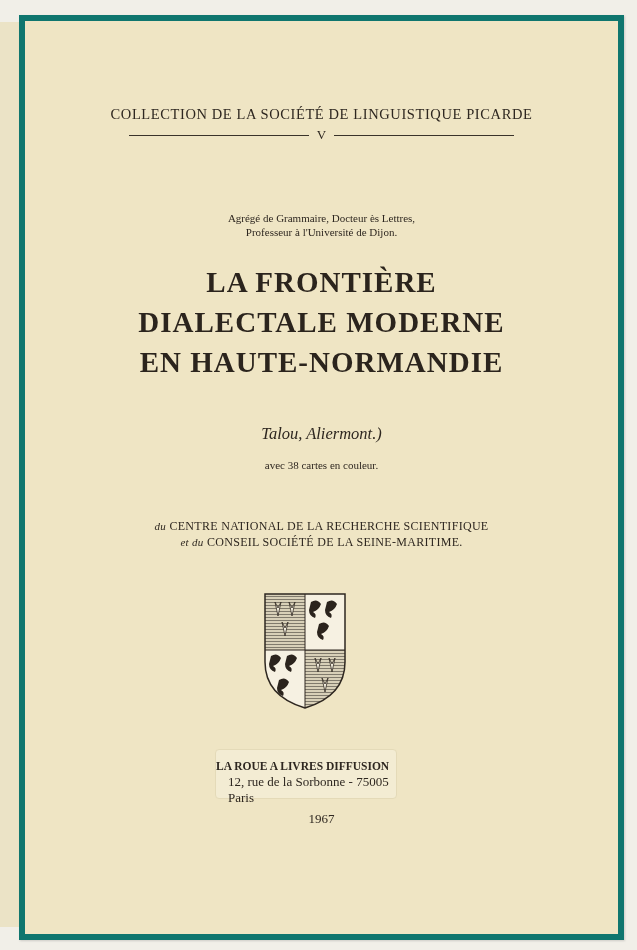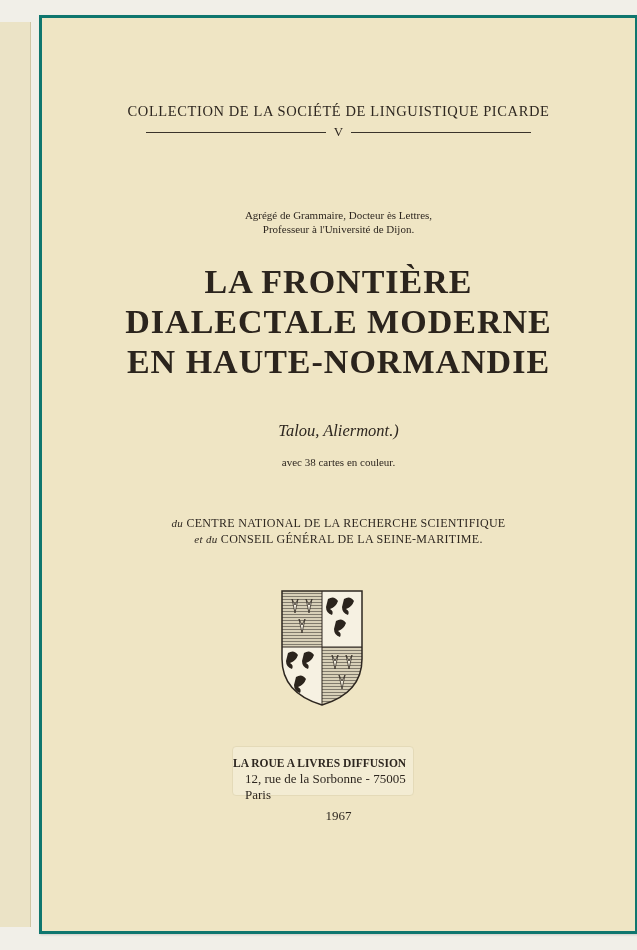--- a/index.html
+++ b/index.html
@@ -1,28 +1,28 @@
 <!DOCTYPE html>
 <html><head>
 <meta charset="utf-8">
 <style>
   html,body{margin:0;padding:0;}
   body{width:637px;height:950px;background:#f1efe8;position:relative;overflow:hidden;font-family:"DejaVu Serif","Liberation Serif",serif;color:#2e2720;}
   .backpage{position:absolute;left:0;top:22px;width:30px;height:905px;background:#ebe3c6;border-right:1px solid #cfc5a4;}
-  .cover{position:absolute;left:19px;top:15px;width:593px;height:913px;background:#efe5c4;border:3px solid #0f766e;box-shadow:1px 1px 2px rgba(0,0,0,0.15);margin-left:20px;}
+  .cover{position:absolute;left:19px;top:15px;width:593px;height:913px;background:#efe5c4;border:6px solid #0f766e;box-shadow:1px 1px 2px rgba(0,0,0,0.15);}
   .center{position:absolute;left:0;width:100%;text-align:center;}
   .series{top:85px;font-family:"Liberation Serif",serif;font-size:14.5px;letter-spacing:0.6px;}
   .rule-row{top:106px;display:flex;justify-content:center;align-items:center;gap:8px;}
   .rule{height:1px;background:#3a332a;width:180px;}
   .vol{font-family:"Liberation Serif",serif;font-size:13px;}
   .author{top:171px;font-family:"Liberation Serif",serif;font-size:16px;letter-spacing:1px;}
   .cred{font-family:"Liberation Serif",serif;font-size:11px;}
   .cred1{top:191px;}
   .cred2{top:205px;}
-  .title{font-family:"Liberation Serif",serif;font-weight:bold;font-size:34px;letter-spacing:1px;color:#2b241d;}
+  .title{font-family:"Liberation Serif",serif;font-weight:bold;font-size:29px;letter-spacing:1px;color:#2b241d;}
   .t1{top:245px;}
   .t2{top:285px;}
   .t3{top:325px;}
   .sub{font-family:"Liberation Serif",serif;font-style:italic;font-size:16.5px;}
   .s1{top:380px;}
   .s2{top:403px;}
   .maps{top:438px;font-family:"Liberation Serif",serif;font-size:11px;}
   .pub-it{top:484px;font-family:"Liberation Serif",serif;font-style:italic;font-size:11px;}
   .pub{font-family:"Liberation Serif",serif;font-size:12px;letter-spacing:0.3px;}
   .pub1{top:498px;}
@@ -57,21 +57,21 @@
   <div class="center sub s2">Talou, Aliermont.)</div>
 
   <div class="center maps">avec 38 cartes en couleur.</div>
 
   <div class="center pub pub1">
     <i>du</i>
     <span>CENTRE NATIONAL DE LA RECHERCHE SCIENTIFIQUE</span>
   </div>
   <div class="center pub pub2">
     <i>et du</i>
-    <span>CONSEIL GÉNÉRAL DE LA SEINE-MARITIME.</span>
+    <span>CONSEIL SOCIÉTÉ DE LA SEINE-MARITIME.</span>
   </div>
 
   <svg class="shield" viewBox="0 0 84 118">
     <defs>
       <pattern id="hatch" width="3" height="3" patternUnits="userSpaceOnUse">
         <rect width="3" height="3" fill="#d8d0b8"></rect>
         <line x1="0" y1="1.5" x2="3" y2="1.5" stroke="#6a6458" stroke-width="0.8"></line>
       </pattern>
       <clipPath id="sc">
           <path d="M2 2 H82 V70 Q82 104 42 116 Q2 104 2 70 Z"></path>

